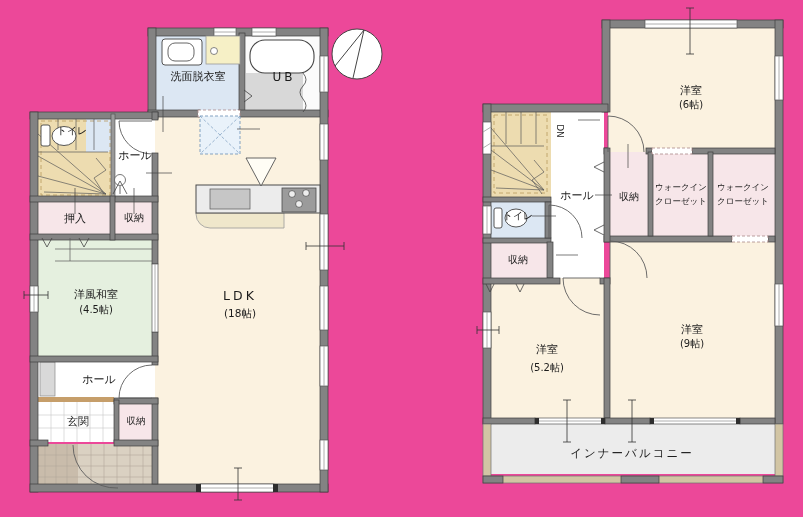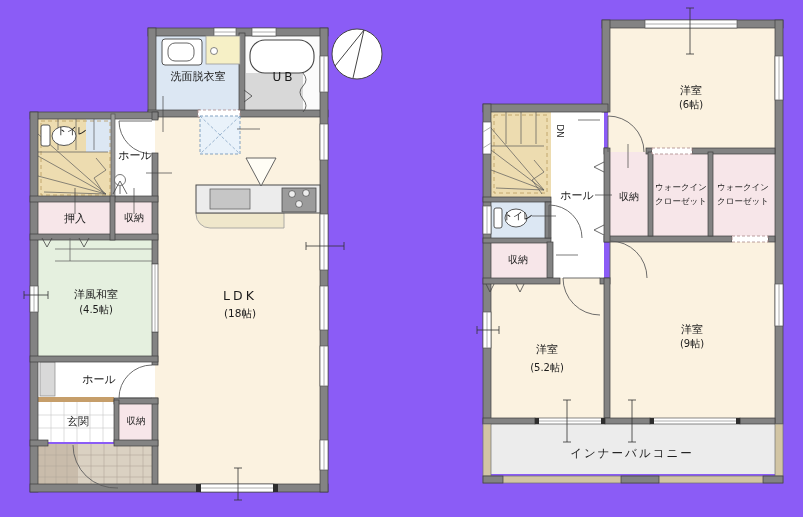--- a/index.html
+++ b/index.html
@@ -1,16 +1,16 @@
 <!DOCTYPE html>
 <html><head>
 <meta charset="utf-8">
 <style>
   html,body{margin:0;padding:0;background:#ffffff;}
-  #stage{position:relative;width:803px;height:517px;background:#8b5cf6;overflow:hidden;}
+  #stage{position:relative;width:803px;height:517px;background:#ec4899;overflow:hidden;}
   svg text{font-family:"DejaVu Sans","Liberation Sans",sans-serif;fill:#1c1c1c;text-anchor:middle;}
   .wall{fill:#838383;stroke:#3e3e3e;stroke-width:0.7;}
   .wall2{fill:#9a9a9a;stroke:#4a4a4a;stroke-width:0.6;}
   .win{fill:#ffffff;stroke:#555;stroke-width:0.7;}
   .winline{stroke:#9a9a9a;stroke-width:0.8;}
   .door{fill:none;stroke:#5c5c5c;stroke-width:0.9;}
   .sline{stroke:#5a5a5a;stroke-width:0.7;fill:none;}
   .grid{stroke:#b4aa9b;stroke-width:0.6;}
   .gridw{stroke:#c6c6c6;stroke-width:0.6;}
   .tick{stroke:#333;stroke-width:0.8;}

